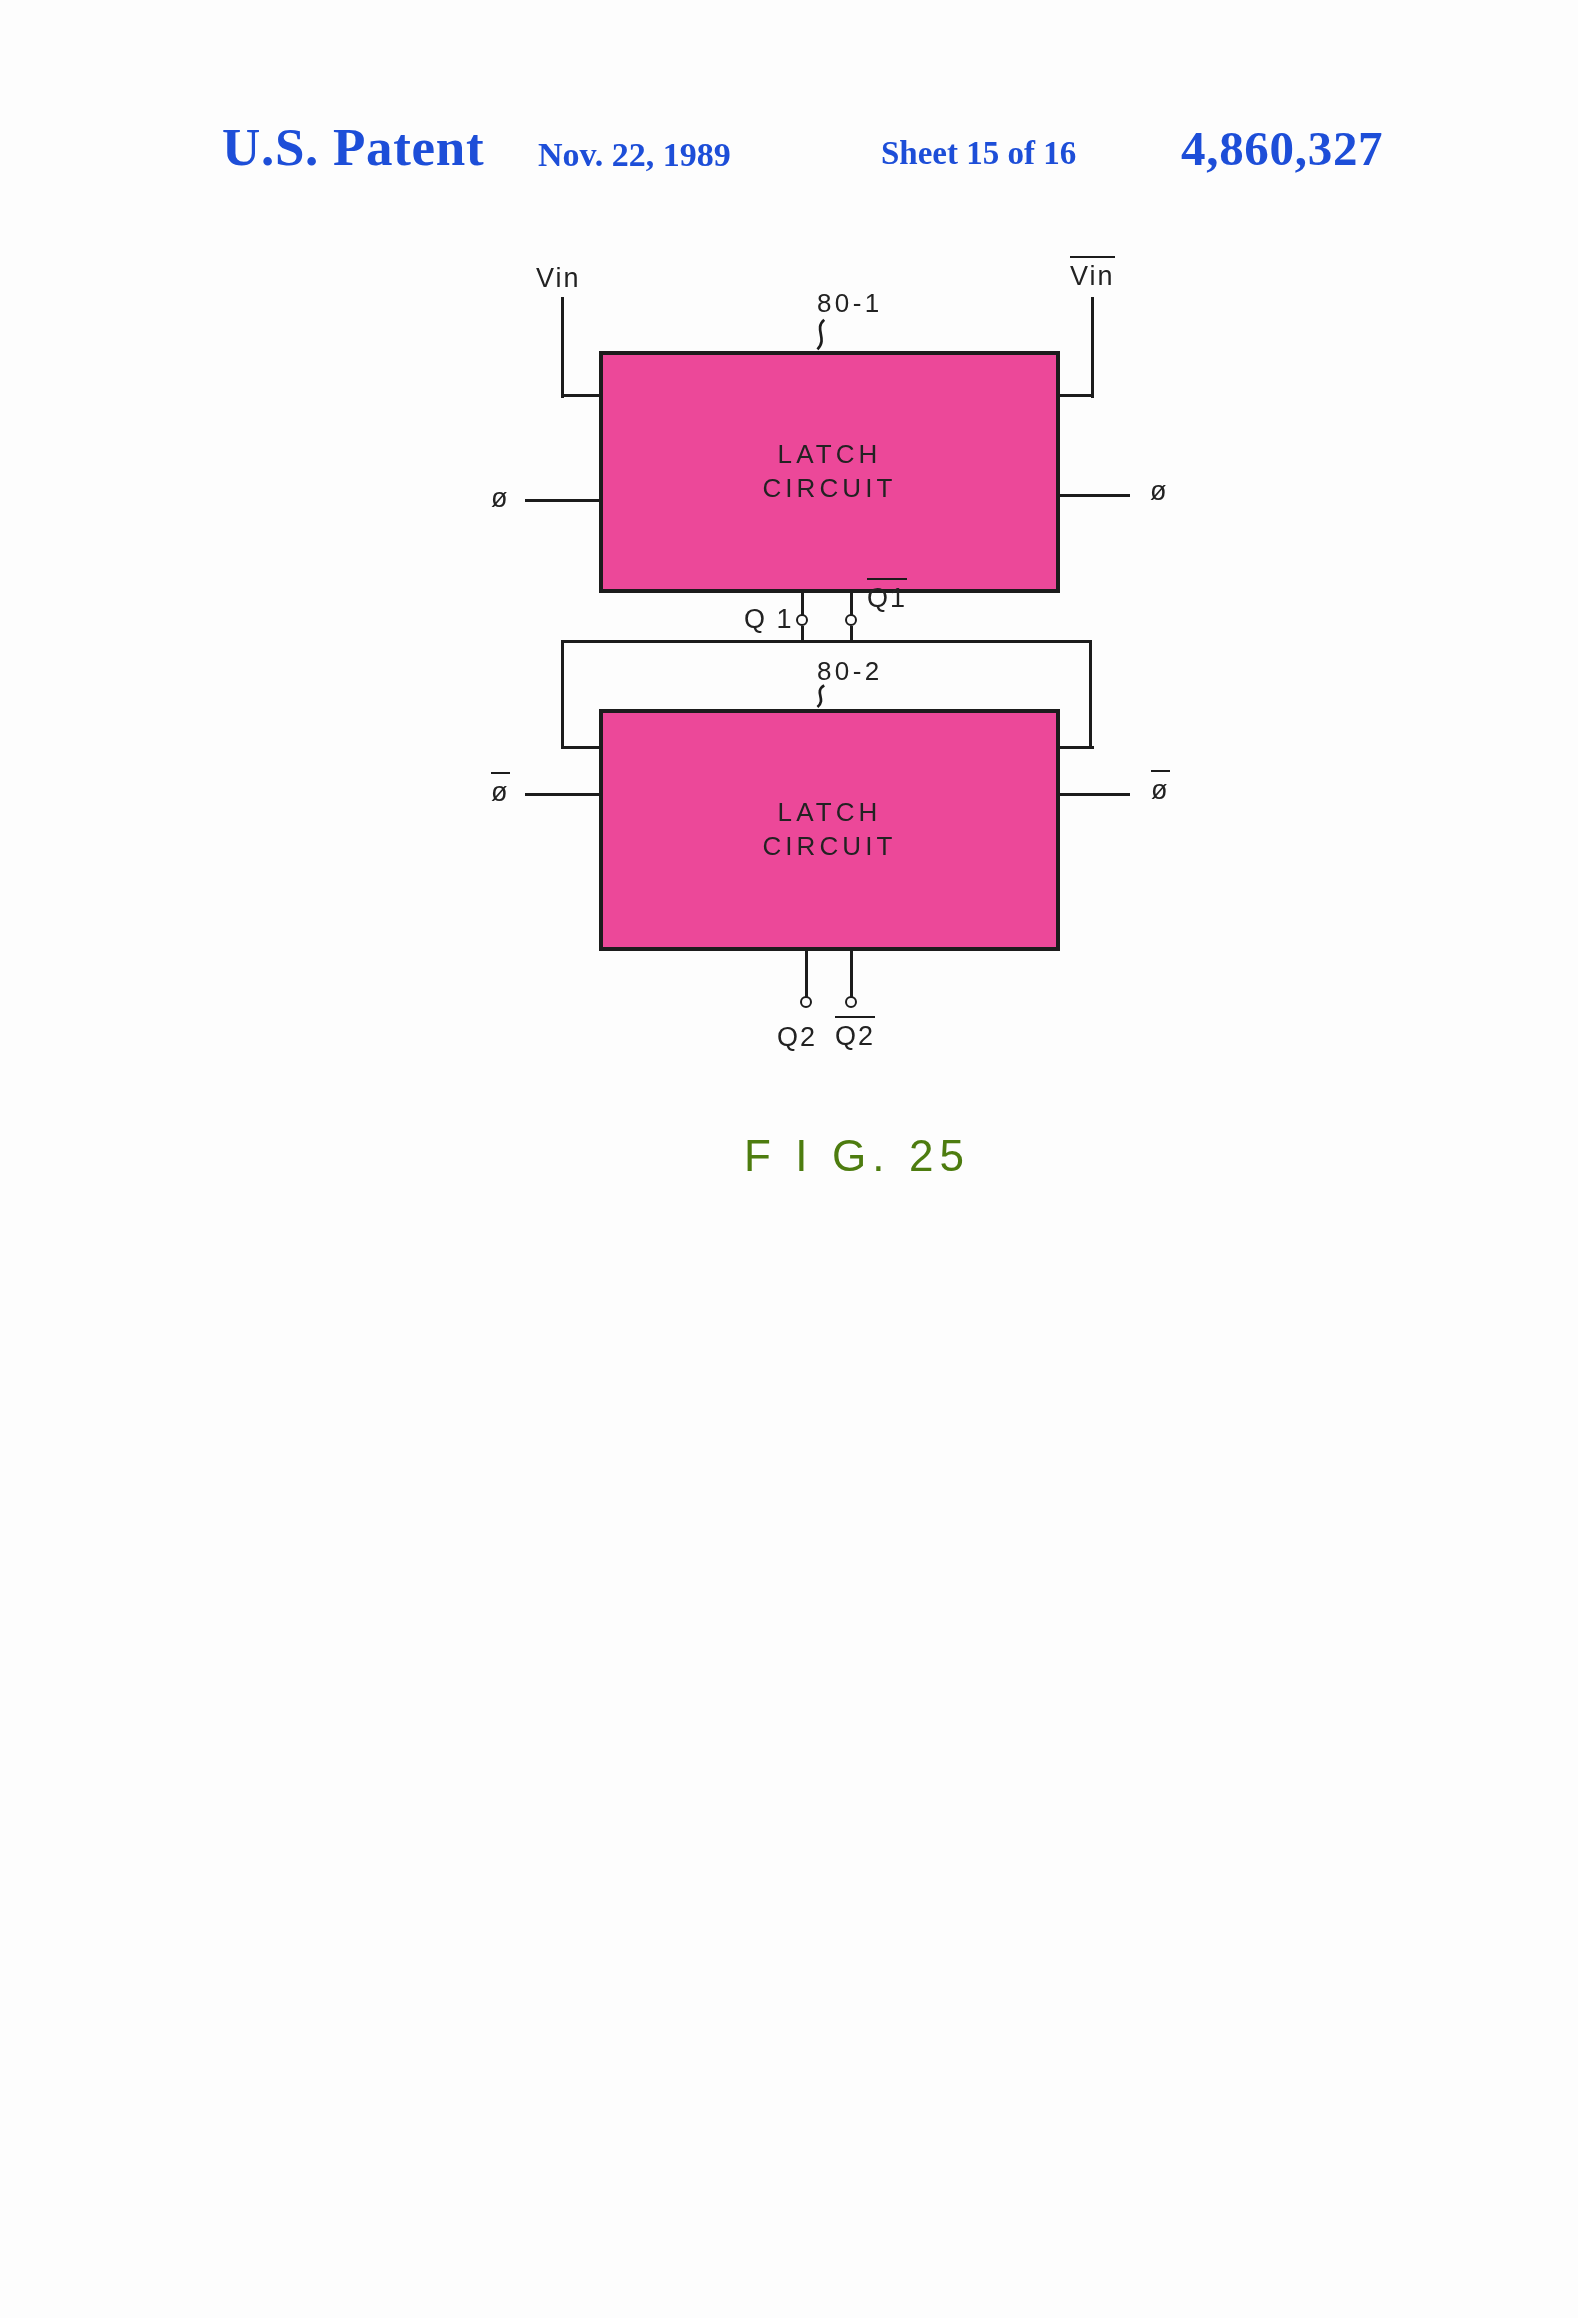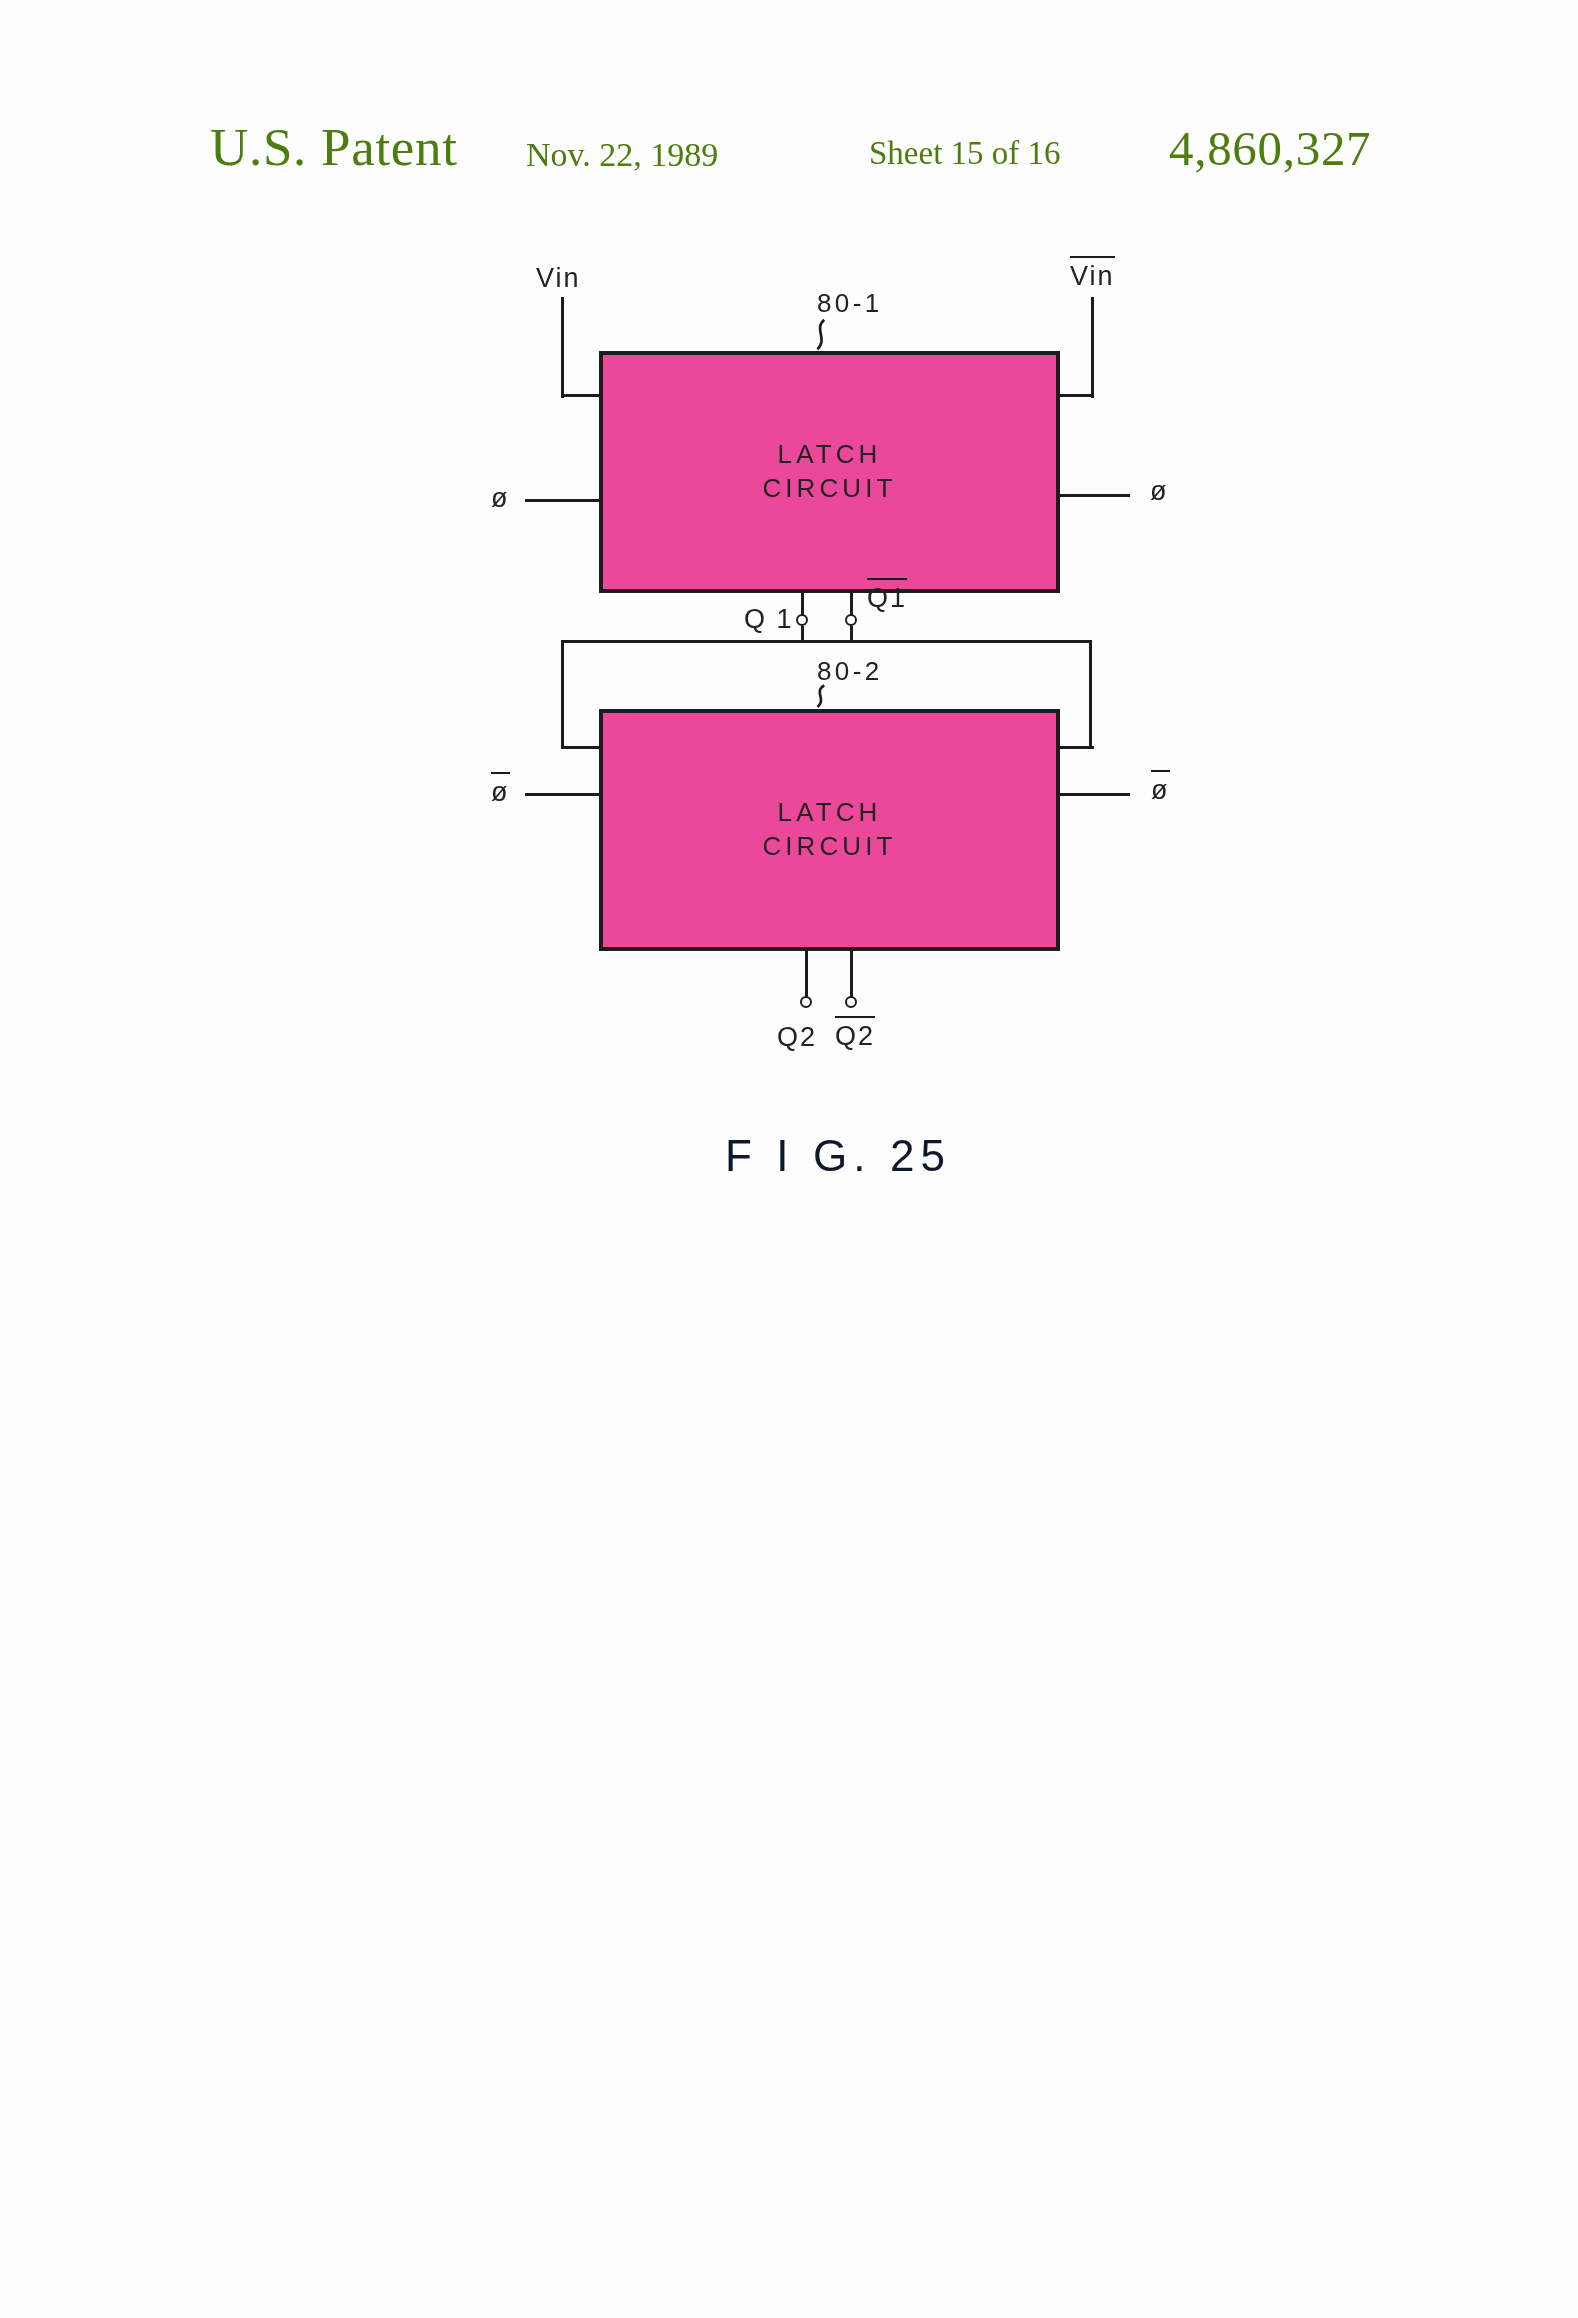--- a/index.html
+++ b/index.html
@@ -9,23 +9,24 @@
     width: 1578px;
     height: 2319px;
     background: #fdfdfd;
     font-family: "Liberation Sans", sans-serif;
     color: #1c1c1c;
     overflow: hidden;
   }
   .hdr {
     position: absolute;
     font-family: "Liberation Serif", serif;
-    font-weight: normal;
-    color: #4d7c0f;
+    font-weight: bold;
+    color: #1d4ed8;
     white-space: nowrap;
+    margin-left: 12px;
   }
   .hdr.title   { left: 210px;  top: 117px; font-size: 53px; letter-spacing: 0.7px; }
   .hdr.date    { left: 526px;  top: 136px; font-size: 34px; }
   .hdr.sheetinfo { left: 869px; top: 135px; font-size: 33px; }
   .hdr.patnum  { left: 1169px; top: 120px; font-size: 49px; letter-spacing: 0.7px; }
 
   .wire { position: absolute; background: #1c1c1c; }
 
   .box {
     position: absolute;
@@ -57,22 +58,23 @@
     height: 12.2px;
     border: 2.7px solid #1c1c1c;
     border-radius: 50%;
     background: #fdfdfd;
   }
   .leader { position: absolute; }
   .caption {
     position: absolute;
     font-size: 44px;
     letter-spacing: 6.1px;
-    color: #0f172a;
+    color: #4d7c0f;
     white-space: nowrap;
+    margin-left: 19px;
   }
 </style>
 </head>
 <body>
 
 <div class="sheet">
 
   <div class="hdr title">U.S. Patent</div>
   <div class="hdr date">Nov. 22, 1989</div>
   <div class="hdr sheetinfo">Sheet 15 of 16</div>

